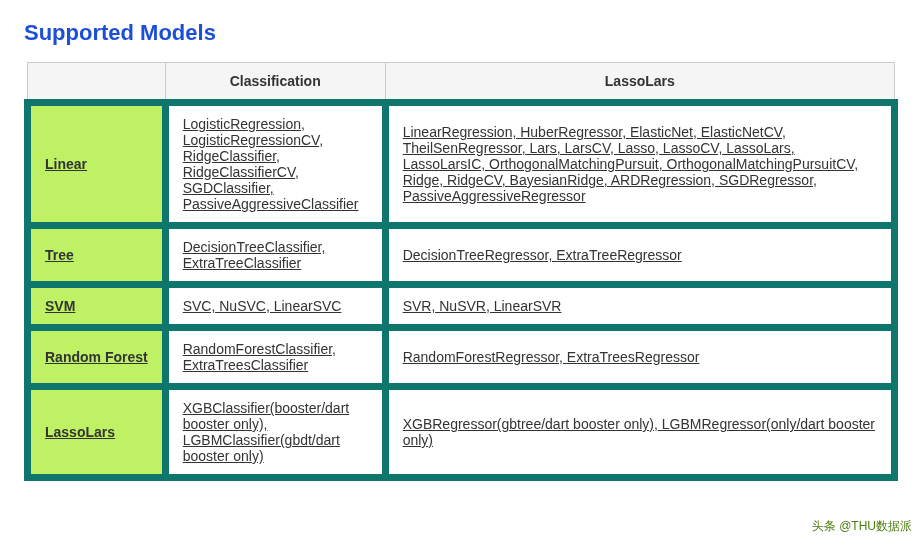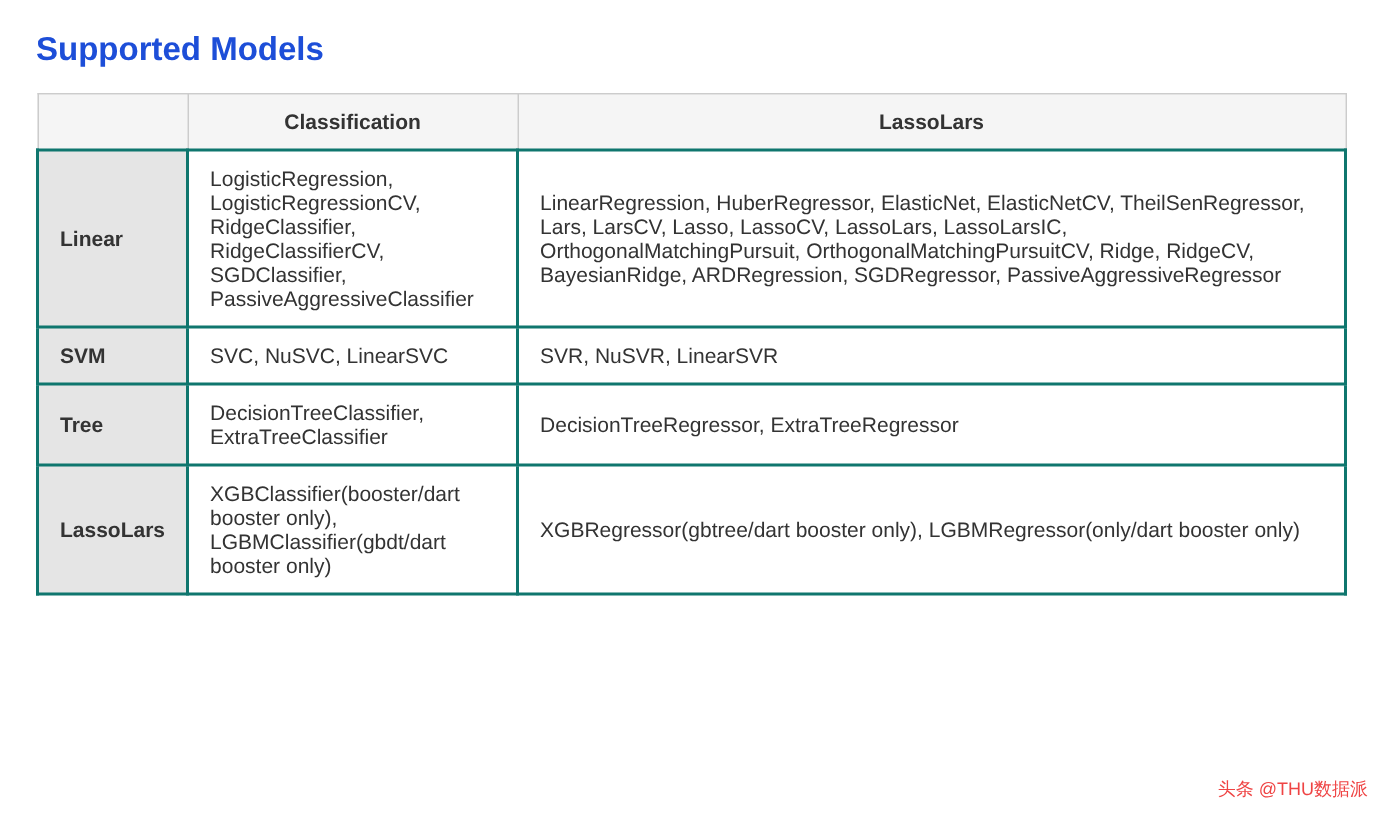--- a/index.html
+++ b/index.html
@@ -22,43 +22,44 @@
     }
     th {
       background: #f5f5f5;
       font-weight: bold;
       text-align: center;
       padding: 10px 14px;
       border: 1px solid #ccc;
       margin-left: 17px;
     }
     td {
-      border: 2px solid #0f766e;
+      border: 7px solid #0f766e;
       padding: 10px 14px;
       vertical-align: middle;
+      text-decoration: underline;
     }
     td.row-header {
       font-weight: bold;
       text-align: left;
       white-space: nowrap;
-      background: #e5e5e5;
+      background: #bef264;
       width: 90px;
     }
     td.classification-col {
       width: 220px;
     }
     td.regression-col {
       width: auto;
     }
     .watermark {
       position: fixed;
       bottom: 10px;
       right: 10px;
       font-size: 12px;
-      color: #ef4444;
+      color: #4d7c0f;
     }
   </style>
 </head>
 <body>
 
 <h1>Supported Models</h1>
 
 <table>
   <thead>
     <tr>
@@ -67,28 +68,33 @@
       <th>LassoLars</th>
     </tr>
   </thead>
   <tbody id="table-body">
   <tr>
         <td class="row-header">Linear</td>
         <td class="classification-col">LogisticRegression, LogisticRegressionCV, RidgeClassifier, RidgeClassifierCV, SGDClassifier, PassiveAggressiveClassifier</td>
         <td class="regression-col">LinearRegression, HuberRegressor, ElasticNet, ElasticNetCV, TheilSenRegressor, Lars, LarsCV, Lasso, LassoCV, LassoLars, LassoLarsIC, OrthogonalMatchingPursuit, OrthogonalMatchingPursuitCV, Ridge, RidgeCV, BayesianRidge, ARDRegression, SGDRegressor, PassiveAggressiveRegressor</td>
       </tr>
       <tr>
+        <td class="row-header">Tree</td>
+        <td class="classification-col">DecisionTreeClassifier, ExtraTreeClassifier</td>
+        <td class="regression-col">DecisionTreeRegressor, ExtraTreeRegressor</td>
+      </tr>
+      <tr>
         <td class="row-header">SVM</td>
         <td class="classification-col">SVC, NuSVC, LinearSVC</td>
         <td class="regression-col">SVR, NuSVR, LinearSVR</td>
       </tr>
       <tr>
-        <td class="row-header">Tree</td>
-        <td class="classification-col">DecisionTreeClassifier, ExtraTreeClassifier</td>
-        <td class="regression-col">DecisionTreeRegressor, ExtraTreeRegressor</td>
+        <td class="row-header">Random Forest</td>
+        <td class="classification-col">RandomForestClassifier, ExtraTreesClassifier</td>
+        <td class="regression-col">RandomForestRegressor, ExtraTreesRegressor</td>
       </tr>
       <tr>
         <td class="row-header">LassoLars</td>
         <td class="classification-col">XGBClassifier(booster/dart booster only), LGBMClassifier(gbdt/dart booster only)</td>
         <td class="regression-col">XGBRegressor(gbtree/dart booster only), LGBMRegressor(only/dart booster only)</td>
       </tr>
     </tbody>
 </table>
 
 <div class="watermark">头条 @THU数据派</div>

